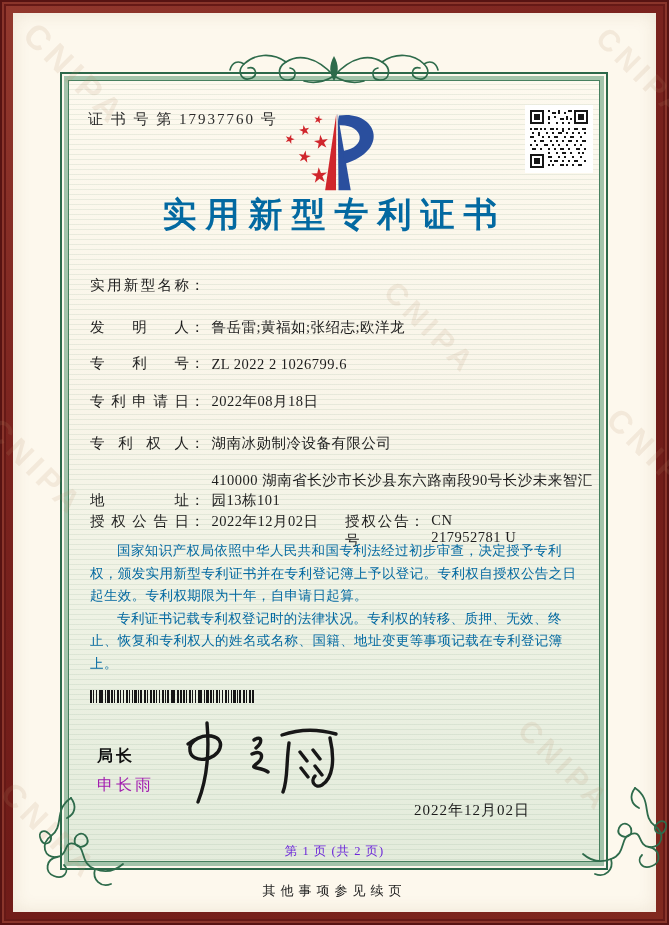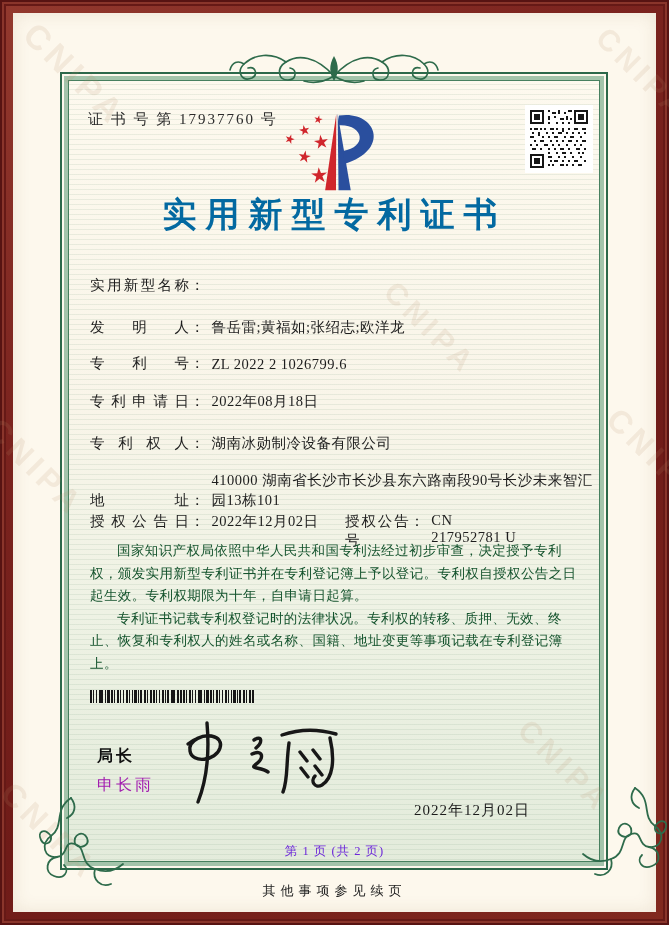--- a/index.html
+++ b/index.html
@@ -34,21 +34,21 @@
   .title{ position:absolute; left:0; width:100%; top:179px; text-align:center;
           font-size:34px; font-weight:700; letter-spacing:9px; color:#0369a1; }
   .row{ position:absolute; left:77px; display:flex; align-items:flex-end; font-size:14.5px; color:#1d1d1d; }
   .lbl{ display:inline-block; width:100px; text-align:justify; text-align-last:justify; letter-spacing:1px; }
   .lbl.narrow{ width:82px; }
   .colon{ display:inline-block; }
   .val{ margin-left:7px; letter-spacing:.5px; }
   .val.wrap{ display:inline-block; width:382px; line-height:20px; }
   .pair2{ position:absolute; left:255px; top:0; display:flex; }
   .body-text{ position:absolute; left:77px; top:527px; width:494px; font-size:13.5px;
-              line-height:22.5px; color:#14532d; }
+              line-height:22.5px; color:#0369a1; }
   .body-text p{ text-indent:2em; letter-spacing:.4px; }
   .barcode{ position:absolute; left:77px; top:677px; width:164px; height:13px;
     background-image:
       repeating-linear-gradient(90deg,#161616 0 1.5px,transparent 1.5px 3px),
       repeating-linear-gradient(90deg,#161616 0 1px,transparent 1px 5.5px),
       repeating-linear-gradient(90deg,#161616 0 2px,transparent 2px 9px);
   }
   .sig-title{ position:absolute; left:84px; top:733px; font-size:16px; font-weight:700;
               letter-spacing:3px; color:#111; font-family:"Liberation Sans","DejaVu Sans",sans-serif; }
   .sig-name{ position:absolute; left:84px; top:762px; font-size:16px; font-weight:400;

